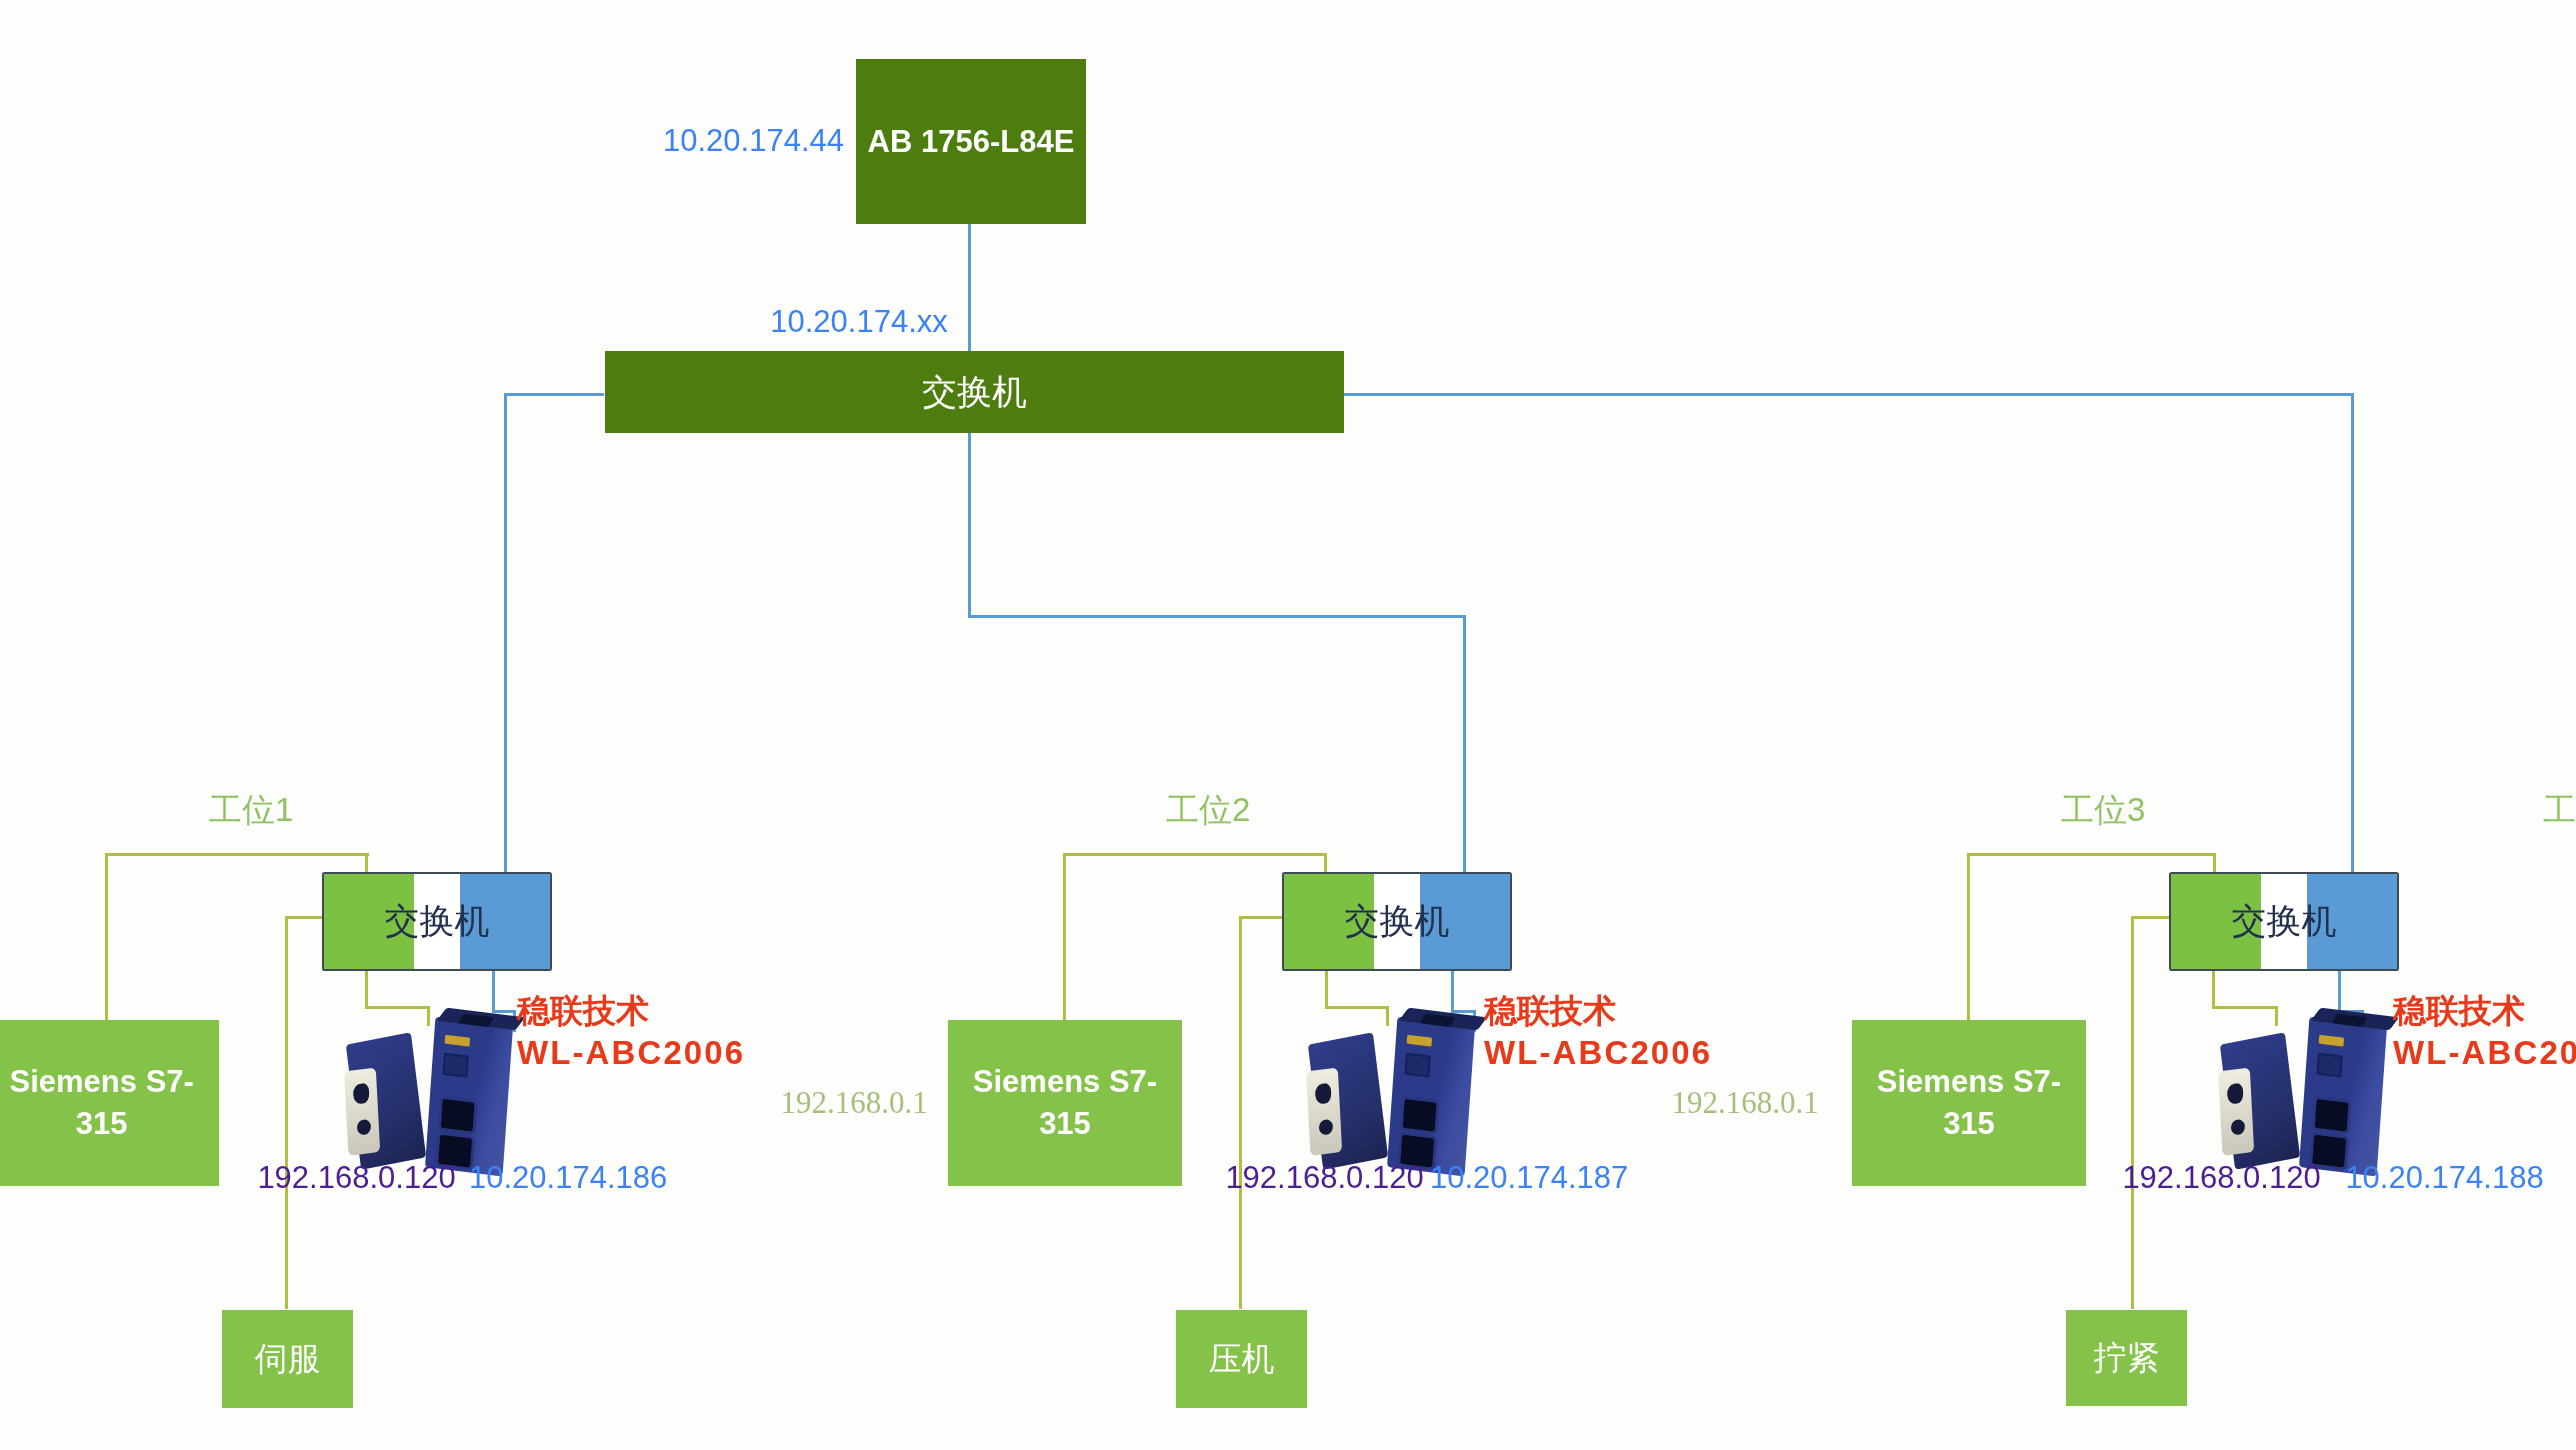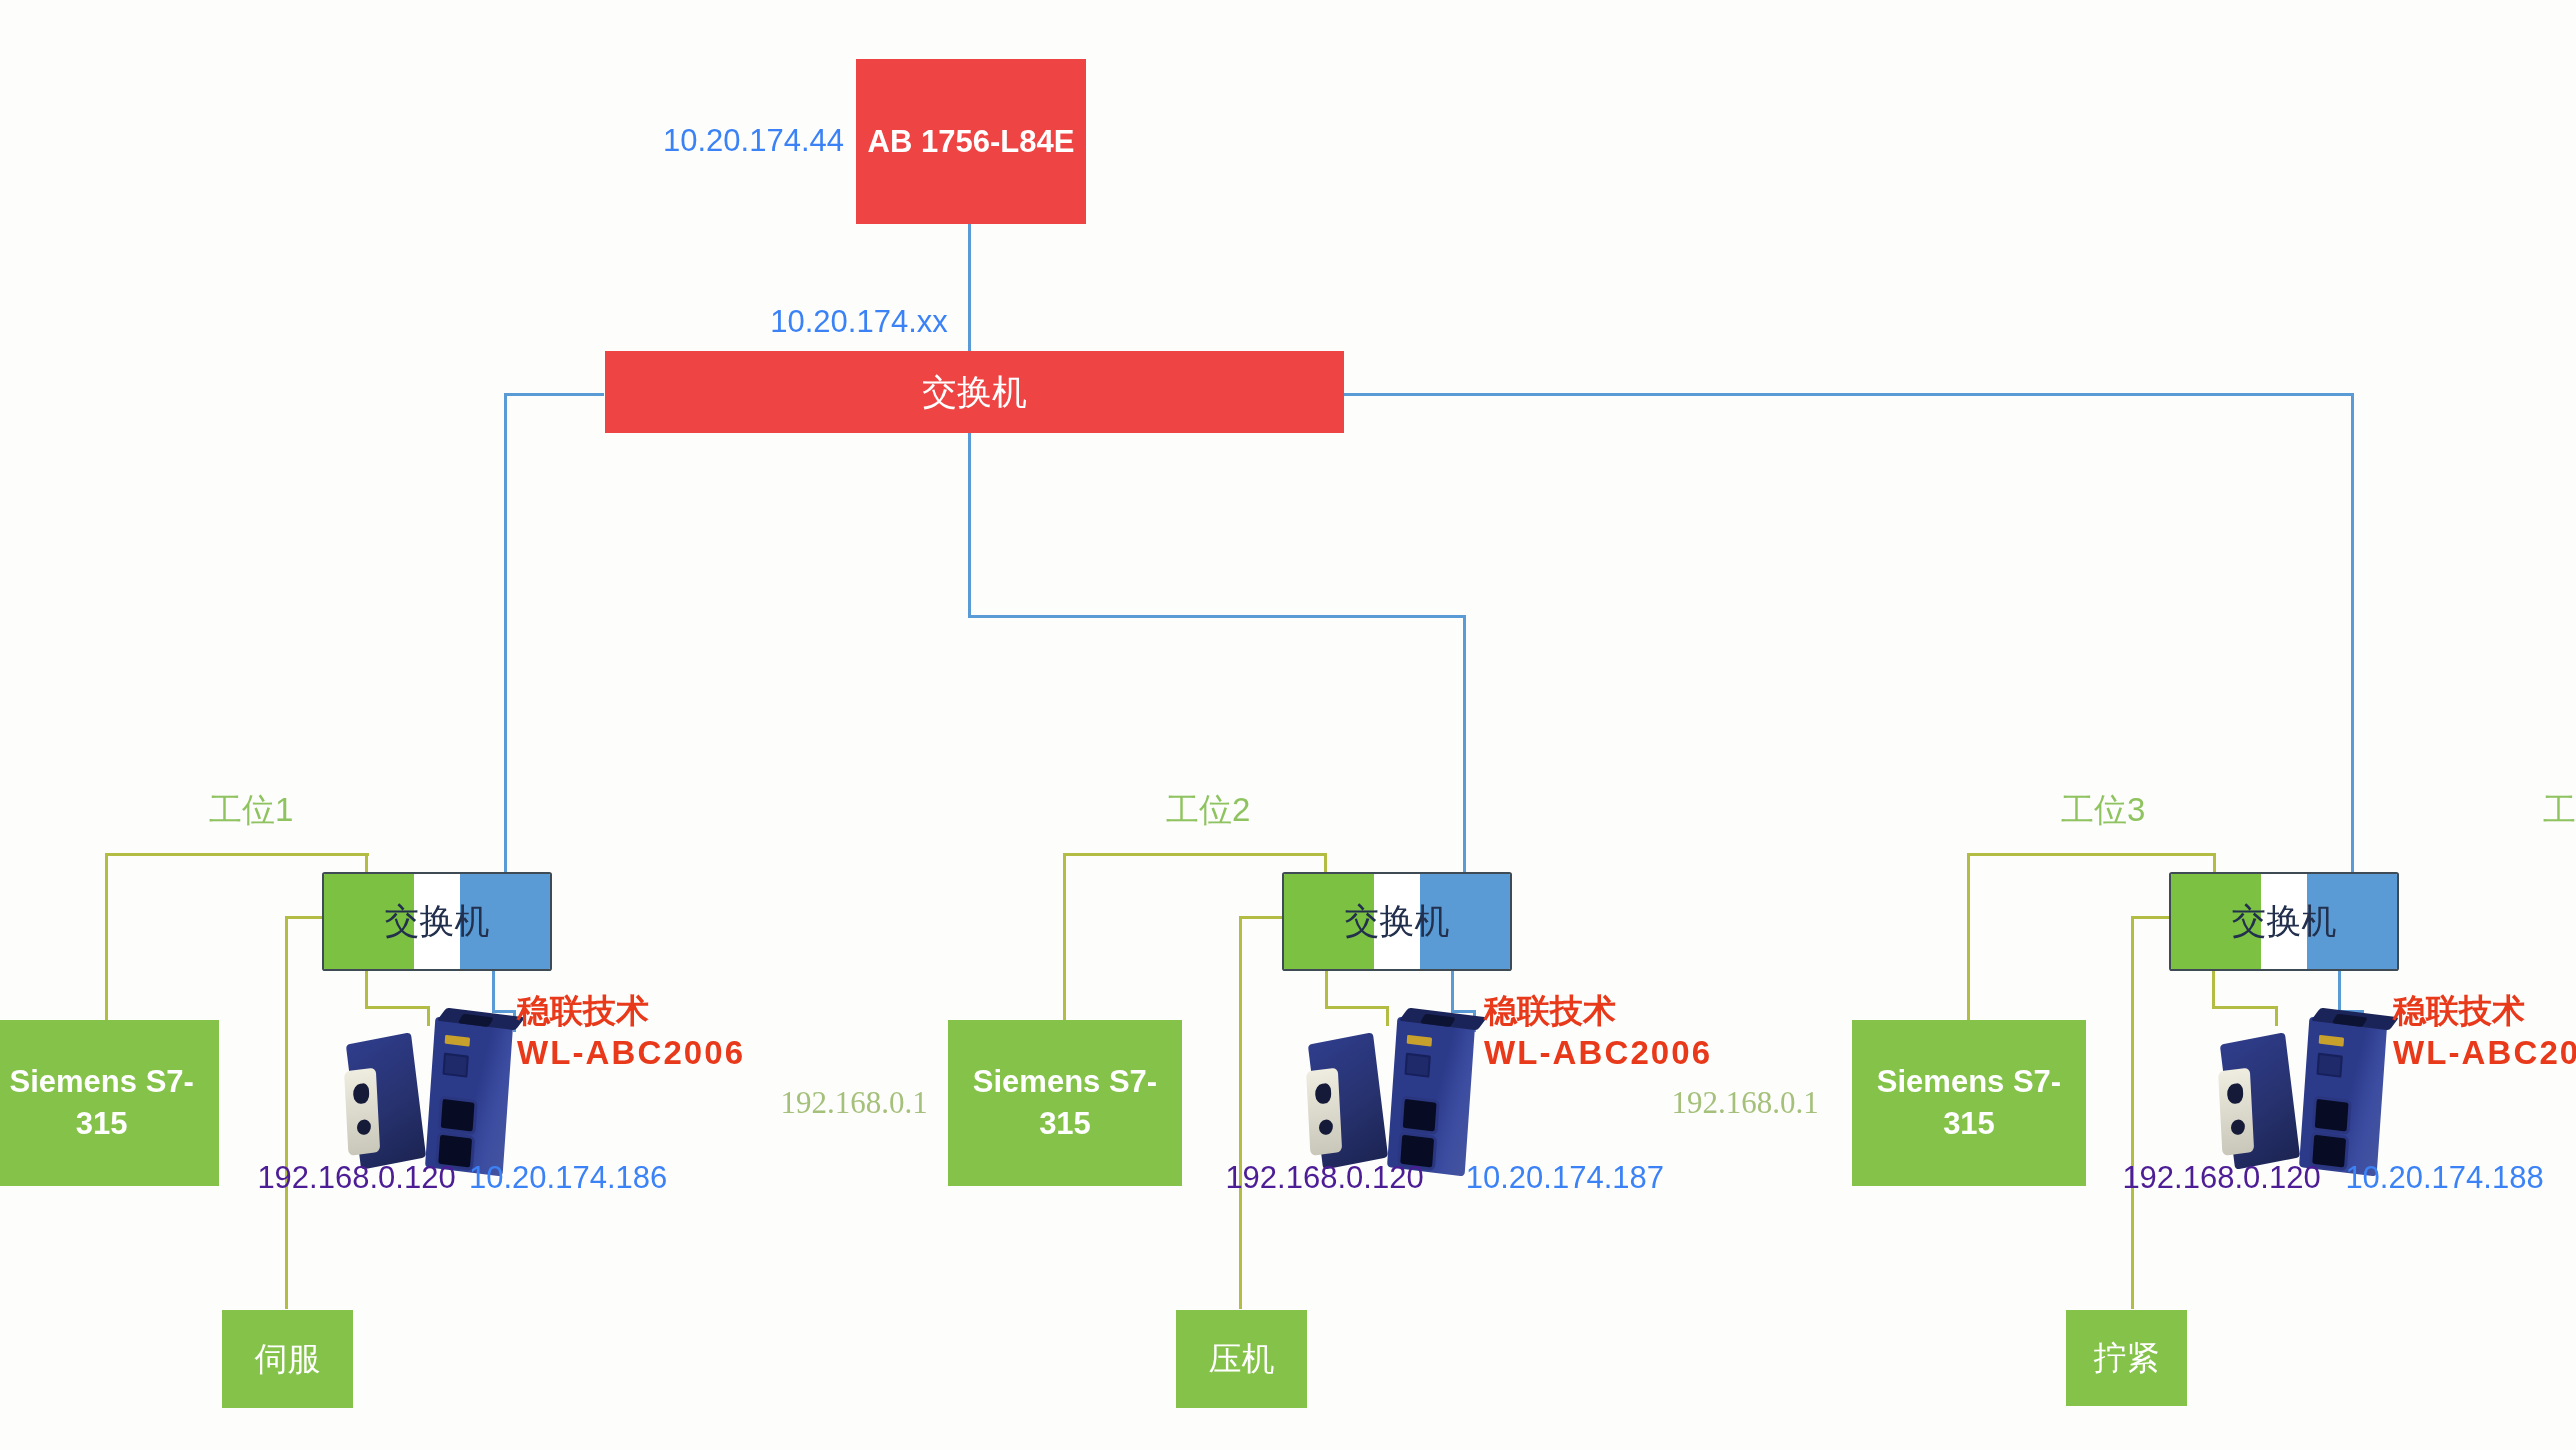--- a/index.html
+++ b/index.html
@@ -2,21 +2,21 @@
 <html style="font-size:11px"><head>
 <meta charset="utf-8">
 <style>
   html,body{margin:0;padding:0;background:#ffffff;}
   .stage{
     position:relative;width:2576px;height:1450px;overflow:hidden;
     background:#fdfdfc;font-family:"Liberation Sans",sans-serif;
   }
   
   .bluebox{
-    position:absolute;background:#ef4444;color:#ffffff;
+    position:absolute;background:#4d7c0f;color:#ffffff;
     display:flex;align-items:center;justify-content:center;white-space:nowrap;
   }
   .greenbox{
     position:absolute;background:#85c24a;color:#ffffff;
     display:flex;flex-direction:column;align-items:center;justify-content:center;
     text-align:center;line-height:42px;font-size:31px;font-weight:700;
   }
   .stripebox{
     position:absolute;width:230px;height:99px;border:2.8px solid #3e4a54;border-radius:2.8px;
     box-sizing:border-box;display:flex;overflow:hidden;background:#ffffff;
@@ -198,21 +198,21 @@
       <div class="port2"></div>
     </div>
   </div>
 
   <div class="brand" style="left:1484px;top:990px;">
     <div>稳联技术</div>
     <div class="model">WL-ABC2006</div>
   </div>
 
   <div class="iplabel ip-olive" style="left:1206px;top:1160px;width:237px;text-align:center;">192.168.0.120</div>
-  <div class="iplabel ip-blue" style="left:1430px;top:1160px;width:234px;text-align:right;">10.20.174.187</div>
+  <div class="iplabel ip-blue" style="left:1430px;top:1160px;width:234px;text-align:left;">10.20.174.187</div>
 
   <div class="greenbox" style="left:1176px;top:1310px;width:131px;height:98px;font-size:33px;font-weight:400;">压机</div>
 
   <div class="station" style="left:2061px;top:788px;">工位3</div>
   <div class="vline l-olive" style="left:1967px;top:853px;width:2.8px;height:167px;"></div>
   <div class="hline l-olive" style="left:1967px;top:853px;width:249px;height:2.8px;"></div>
   <div class="vline l-olive" style="left:2213px;top:853px;width:2.8px;height:21px;"></div>
   <div class="hline l-olive" style="left:2131px;top:916px;width:38px;height:2.8px;"></div>
   <div class="vline l-olive" style="left:2131px;top:916px;width:2.8px;height:393px;"></div>
   <div class="vline l-olive" style="left:2212px;top:971px;width:2.8px;height:38px;"></div>

